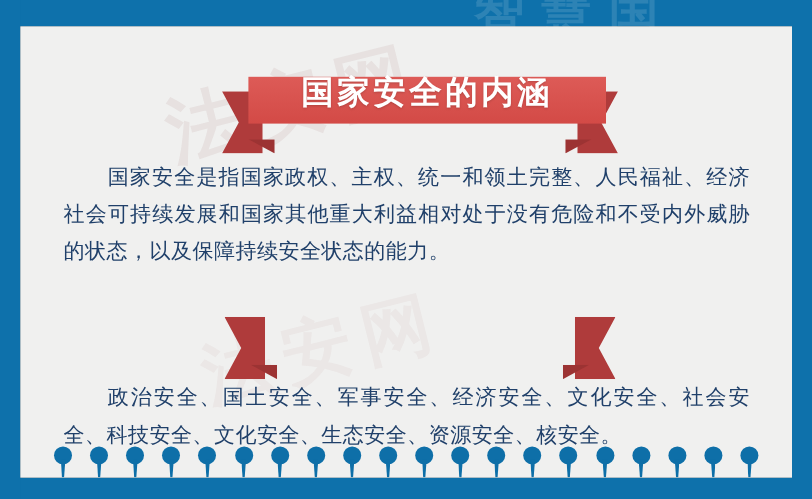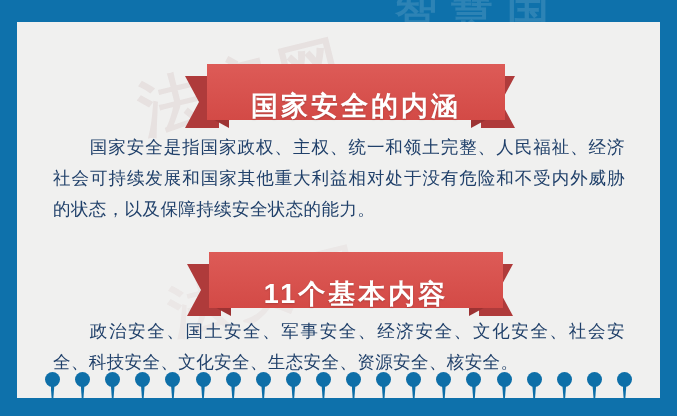--- a/index.html
+++ b/index.html
@@ -100,25 +100,25 @@
     background: #9C3333;
   }
   .ribbon .fold-l { left: 22px;  clip-path: polygon(0 0, 100% 0, 100% 100%); }
   .ribbon .fold-r { right: 22px; clip-path: polygon(0 0, 100% 0, 0 100%); }
 
   
   .ribbon .band {
     position: absolute;
     left: 22px; right: 10px;
     top: 0;
-    height: 56px;
+    height: 39px;
     background: #D9534F;
     background: linear-gradient(180deg, #DD5B57 0%, #D34A46 100%);
     display: flex;
-    align-items: flex-end;
+    align-items: flex-start;
     justify-content: center;
   }
   .ribbon .band-text {
     color: #FFFFFF;
     font-weight: bold;
     font-size: 27px;
     letter-spacing: 3px;
     line-height: 1;
     text-shadow: 0 1px 2px rgba(0,0,0,0.18);
   }
@@ -196,23 +196,20 @@
 
     <div class="para" id="para-1">
       <span class="indent">国家安全是指国家政权、主权、统一和领土完整、人民福祉、经济社会可持续发展和国家其他重大利益相对处于没有危险和不受内外威胁的状态，以及保障持续安全状态的能力。</span>
     </div>
 
     <div class="ribbon" id="ribbon-2">
       <div class="tail-l"></div>
       <div class="tail-r"></div>
       <div class="fold-l"></div>
       <div class="fold-r"></div>
-      <div class="band">
-        <span class="band-text">11个基本内容</span>
-      </div>
     </div>
 
     <div class="para" id="para-2">
       <span class="indent">政治安全、国土安全、军事安全、经济安全、文化安全、社会安全、科技安全、文化安全、生态安全、资源安全、核安全。</span>
     </div>
 
   </div>
 
   <div class="pin-row" id="pin-row">
       <div class="pin" style="left: 28px;">

